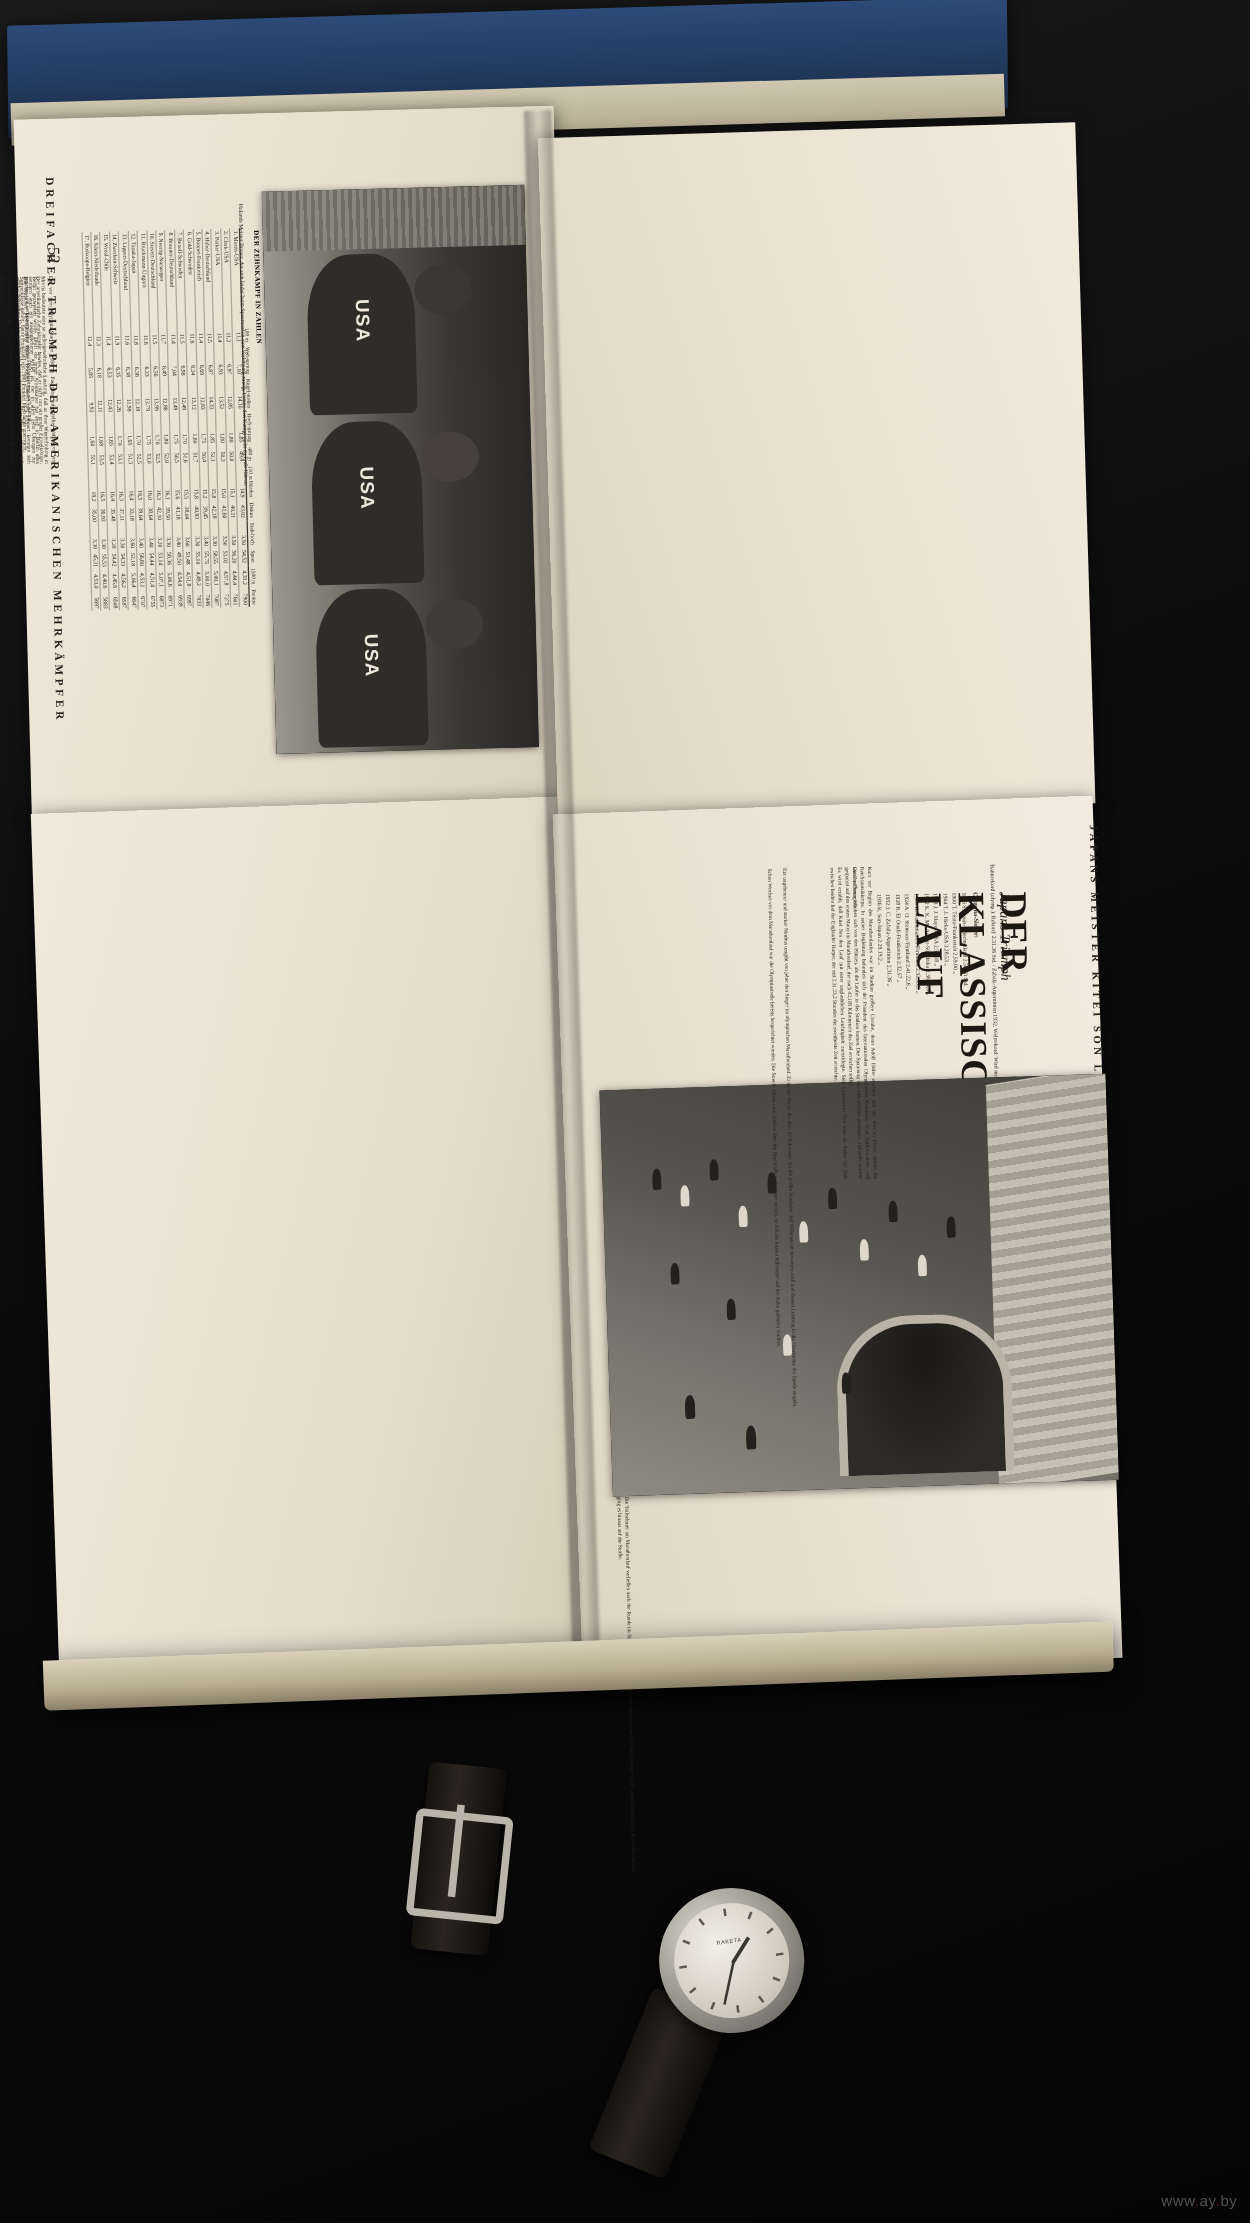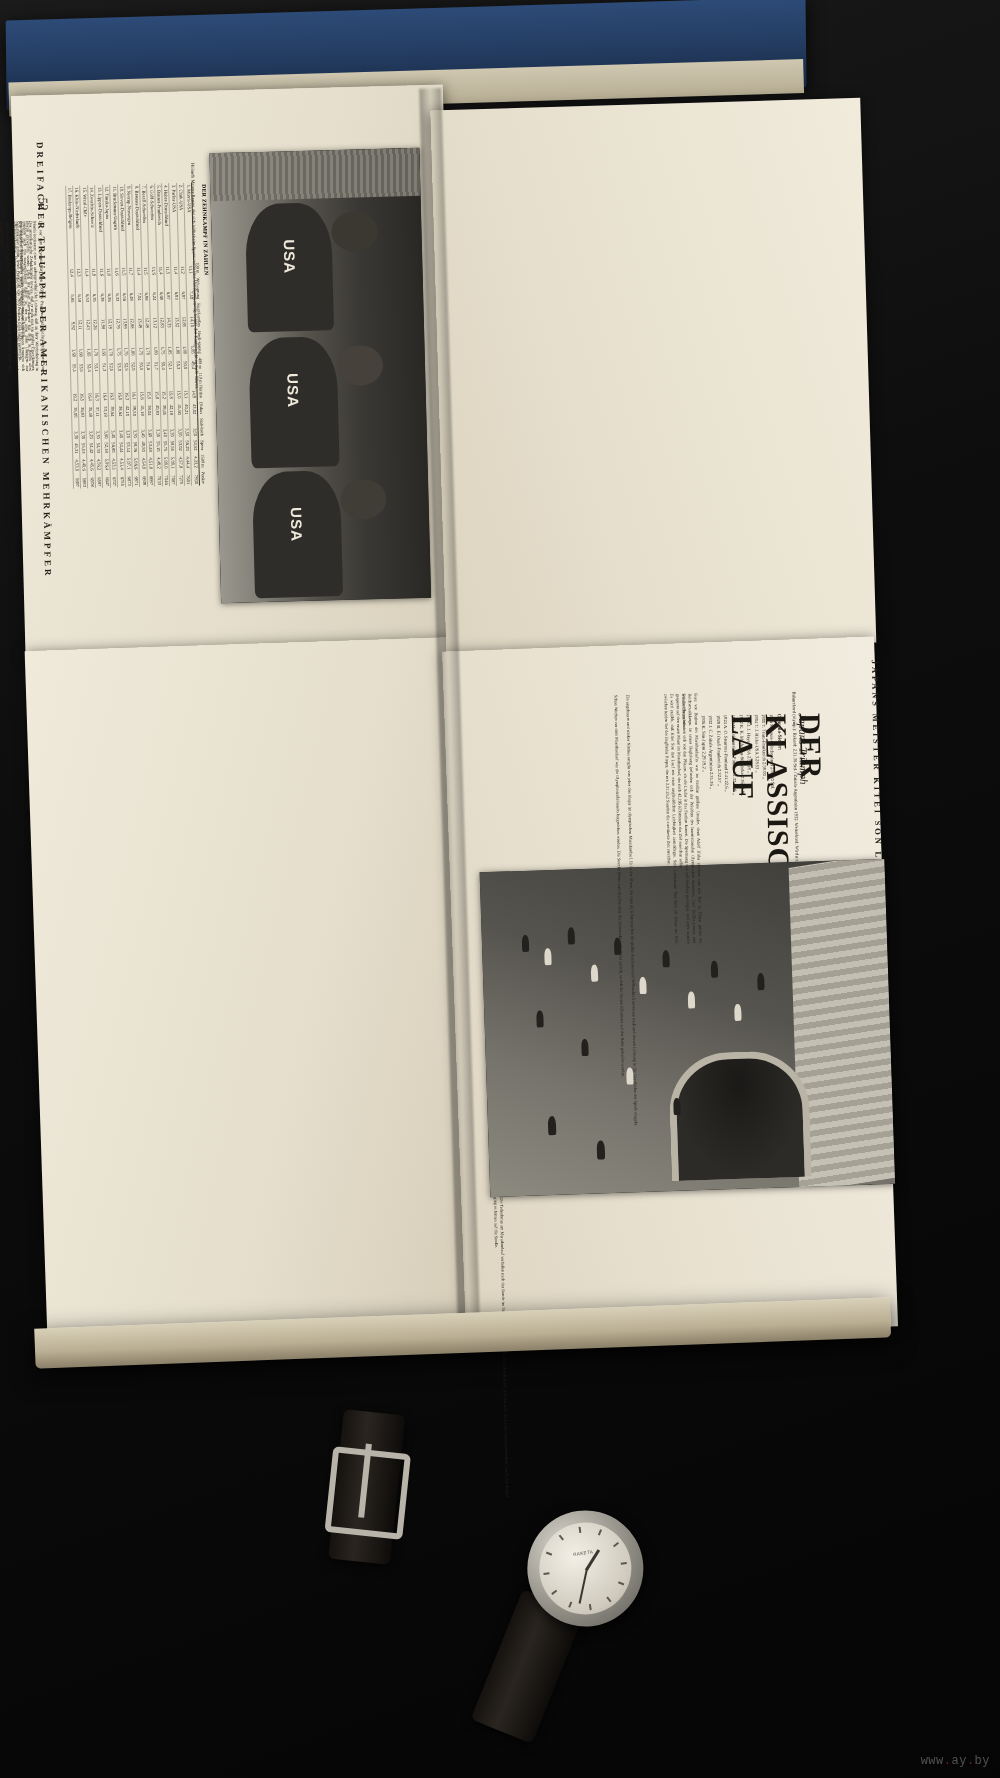--- a/index.html
+++ b/index.html
@@ -116,21 +116,21 @@
       background:radial-gradient(circle at 40% 35%,#f2efe6,#cfcabd 70%,#a9a499 100%);}
   .hand{position:absolute;background:#3a3731;transform-origin:50% 100%;}
   .hand.h{left:45px;top:24px;width:3px;height:24px;transform:rotate(40deg);}
   .hand.m{left:45.5px;top:14px;width:2px;height:34px;transform:rotate(200deg);}
   .brand{position:absolute;left:50%;top:28px;transform:translateX(-50%);
       font-size:4.5px;letter-spacing:.4px;color:#4a463f;font-family:"Liberation Sans",sans-serif;}
   .tick{position:absolute;width:1.5px;height:6px;background:#5b574e;left:45px;top:4px;transform-origin:50% 42px;}
 
   
   .wm{position:absolute;right:10px;bottom:10px;color:#8f8f8f;font-size:12px;
-      font-family:Liberation Mono, monospace;opacity:.55;letter-spacing:.5px;}
+      font-family:Liberation Sans, sans-serif;opacity:.55;letter-spacing:.5px;}
   .wm .dot{color:#cc3322;}
 </style>
 </head>
 <body>
 
 <div id="stage">
   <div class="desk"></div>
 
   <div class="book">
     <div class="cover"></div>

